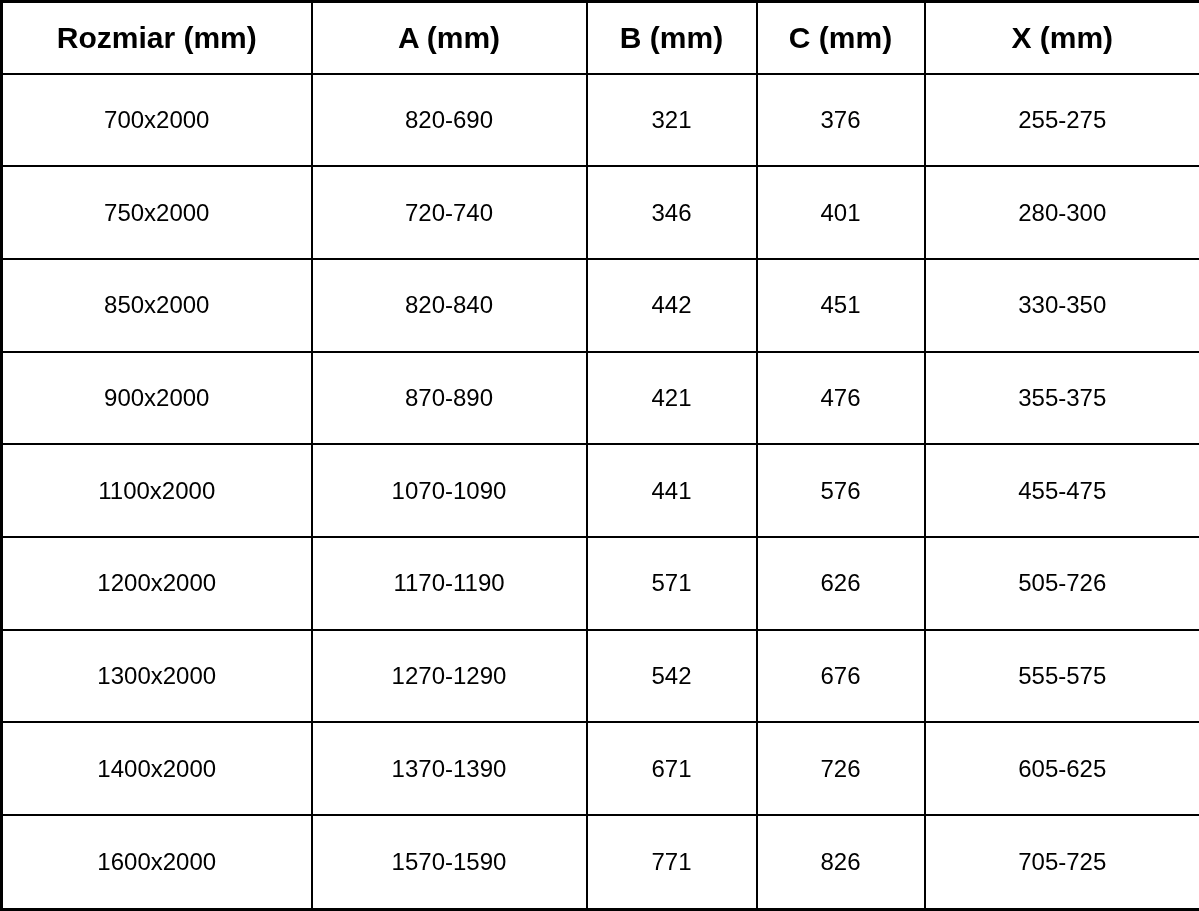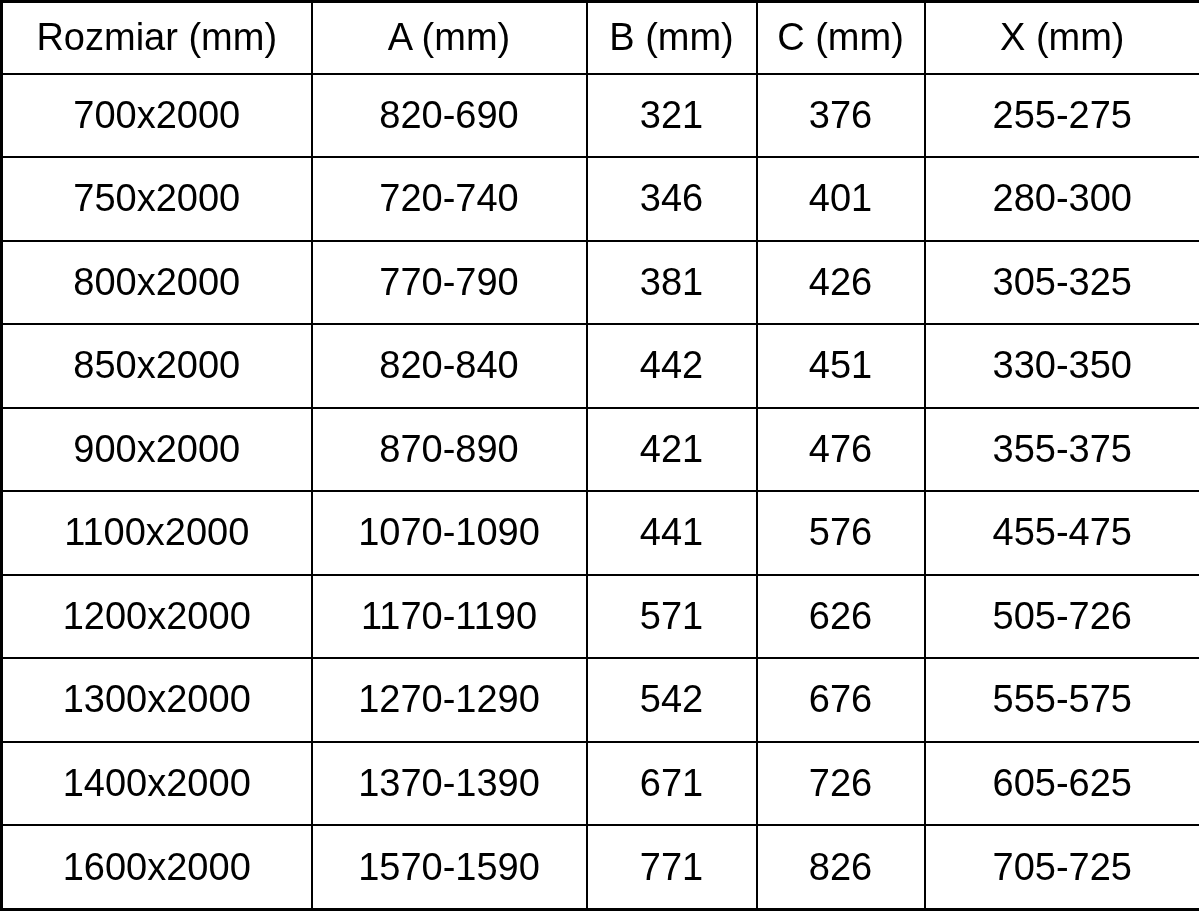--- a/index.html
+++ b/index.html
@@ -27,25 +27,25 @@
     text-align: center;
     vertical-align: middle;
     padding: 0;
     overflow: hidden;
     white-space: nowrap;
   }
   table.spec-table thead tr {
     height: 72px;
   }
   table.spec-table th {
-    font-size: 38px;
-    font-weight: normal;
+    font-size: 30px;
+    font-weight: bold;
   }
   table.spec-table td {
-    font-size: 38px;
+    font-size: 24px;
     font-weight: normal;
   }
   col.c-rozmiar { width: 310px; }
   col.c-a { width: 275px; }
   col.c-b { width: 170px; }
   col.c-c { width: 168px; }
   col.c-x { width: 276px; }
 </style>
 </head>
 <body>
@@ -74,27 +74,20 @@
       <td>321</td>
       <td>376</td>
       <td>255-275</td>
     </tr>
     <tr>
       <td>750x2000</td>
       <td>720-740</td>
       <td>346</td>
       <td>401</td>
       <td>280-300</td>
-    </tr>
-    <tr>
-      <td>800x2000</td>
-      <td>770-790</td>
-      <td>381</td>
-      <td>426</td>
-      <td>305-325</td>
     </tr>
     <tr>
       <td>850x2000</td>
       <td>820-840</td>
       <td>442</td>
       <td>451</td>
       <td>330-350</td>
     </tr>
     <tr>
       <td>900x2000</td>

